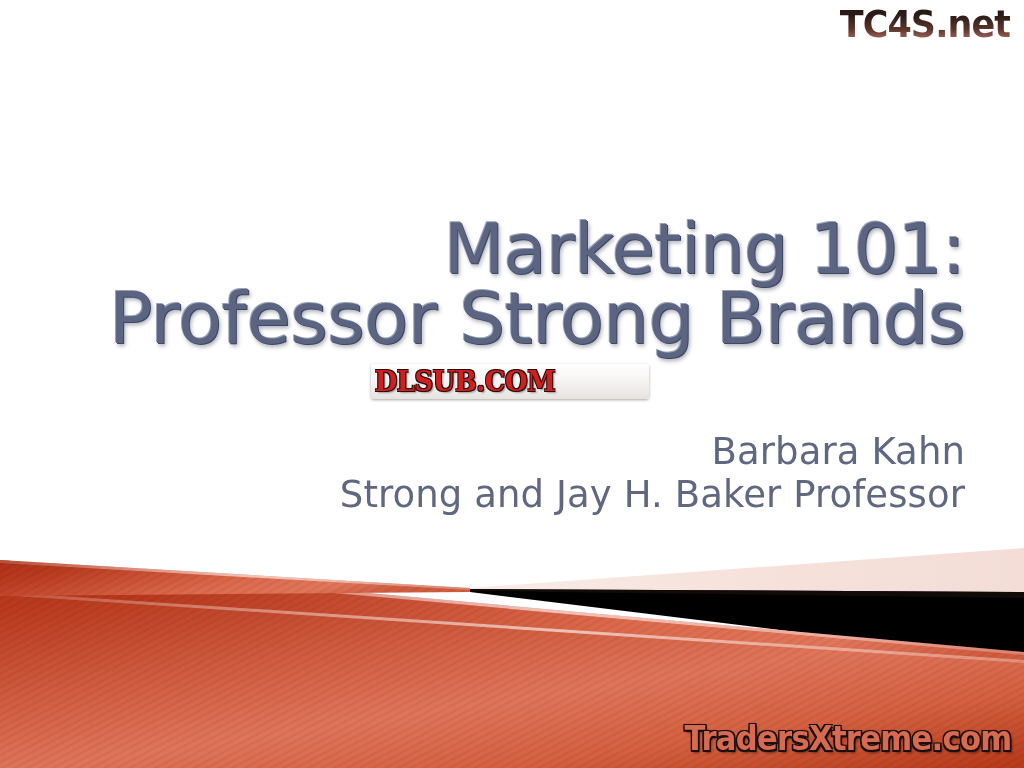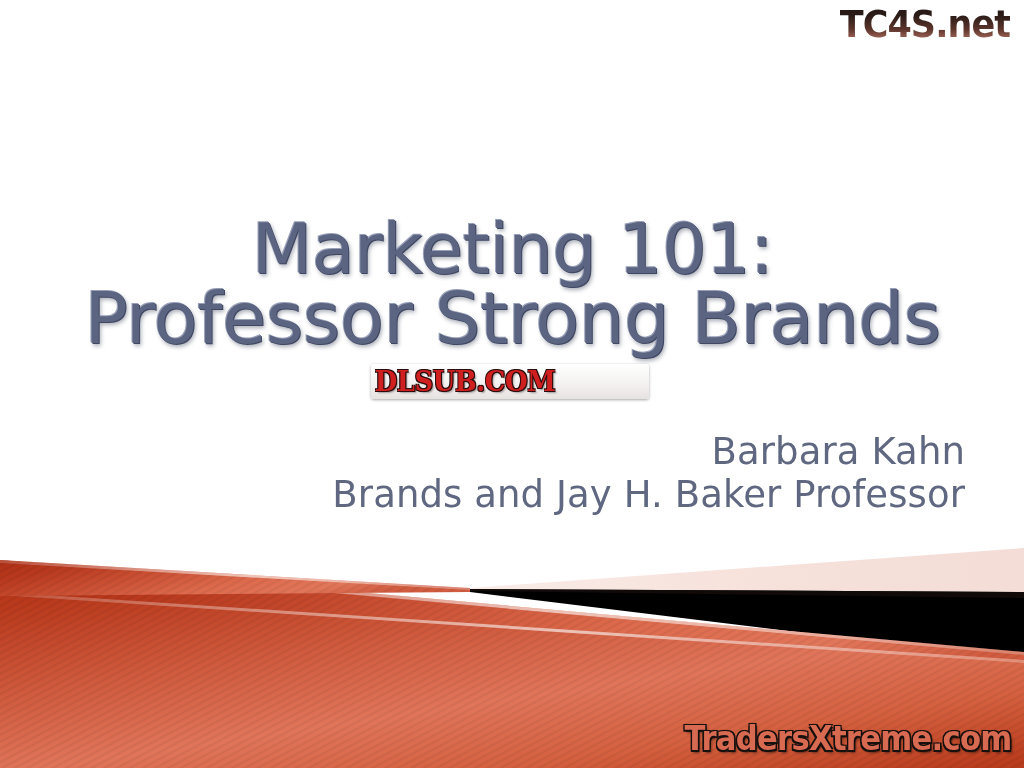--- a/index.html
+++ b/index.html
@@ -29,21 +29,21 @@
     height: 768px;
     pointer-events: none;
   }
 
   
   #title-block {
     position: absolute;
     left: 60px;
     top: 216px;
     width: 905px;
-    text-align: center;
+    text-align: right;
     line-height: 0.97;
   }
   .title-line {
     display: block;
     font-family: "DejaVu Sans", sans-serif;
     font-size: 70px;
     font-weight: 400;
     letter-spacing: -0.5px;
     color: #5b6480;
     text-shadow:
@@ -223,21 +223,21 @@
     </g>
   </svg>
 
   <div id="title-block">
     <span class="title-line line1">Marketing 101:</span>
     <span class="title-line line2">Professor Strong Brands</span>
   </div>
 
   <div id="subtitle-block">
     <span class="subtitle-line">Barbara Kahn</span>
-    <span class="subtitle-line">Brands and Jay H. Baker Professor</span>
+    <span class="subtitle-line">Strong and Jay H. Baker Professor</span>
   </div>
 
   <div id="wm-tc4s">TC4S.net</div>
 
   <div id="wm-dlsub">
     <span id="wm-dlsub-text">DLSUB.COM</span>
   </div>
 
   <div id="wm-traders">TradersXtreme.com</div>
 

